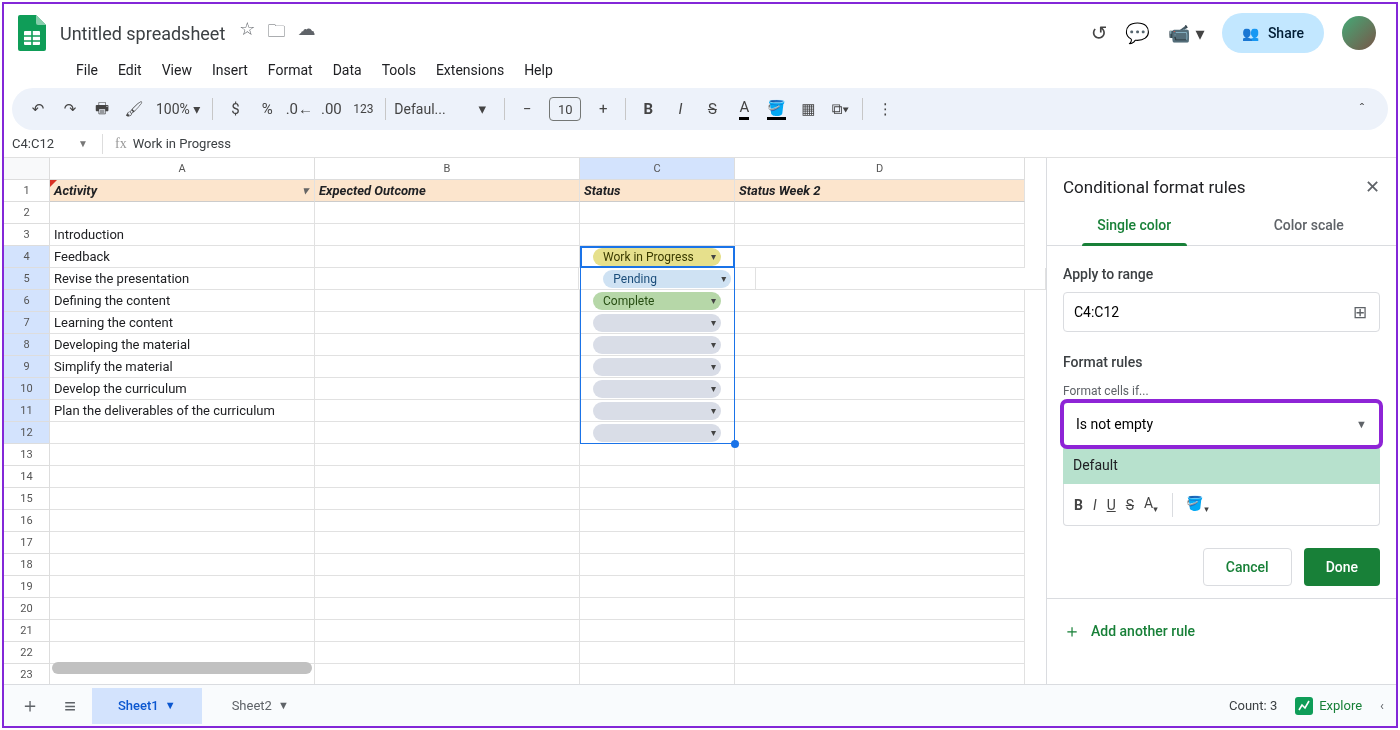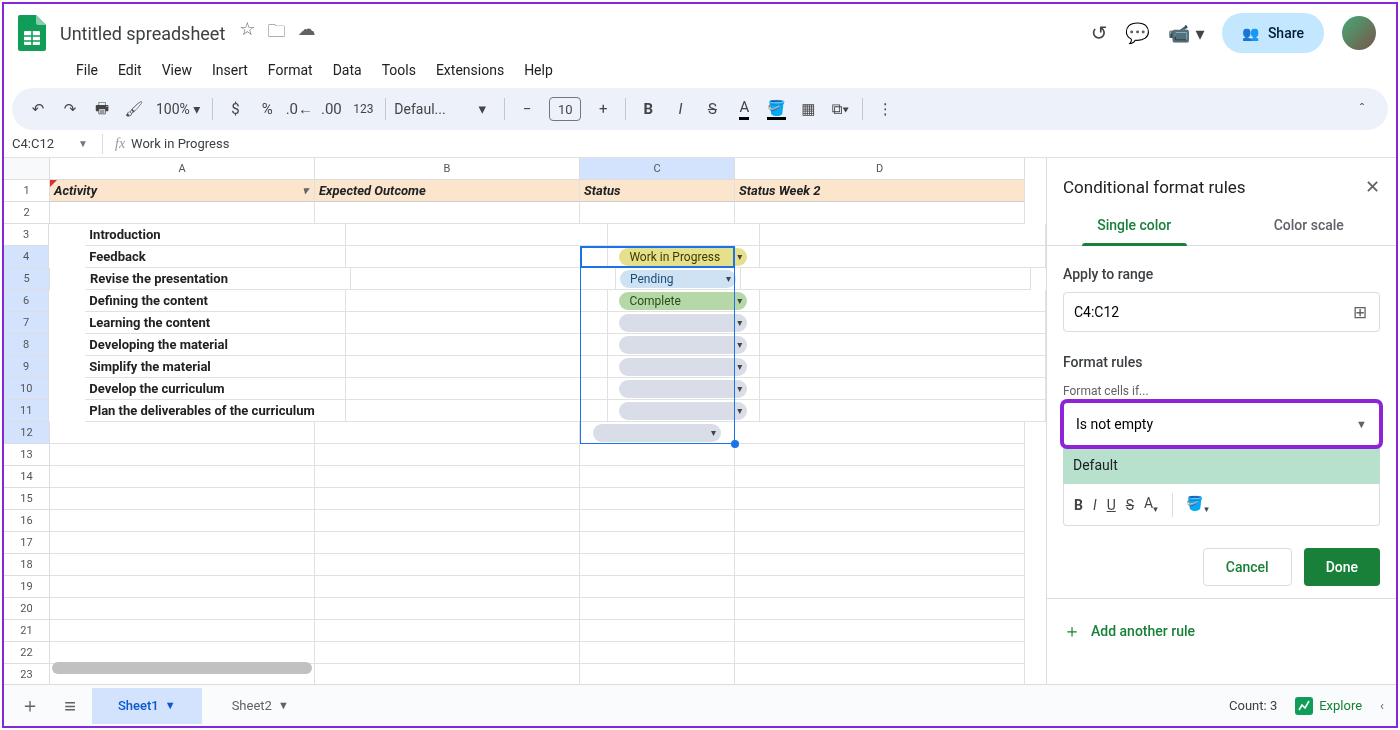--- a/index.html
+++ b/index.html
@@ -23,37 +23,37 @@
   .tb-btn { width:28px; height:28px; display:flex; align-items:center; justify-content:center; border-radius:4px; font-size:15px; cursor:pointer;}
   .tb-sep { width:1px; height:22px; background:#c7c7c7; margin:0 4px;}
   .zoom { font-size:14px; padding:0 4px; }
   .font-select { font-size:14px; width:70px; overflow:hidden; text-overflow:ellipsis; white-space:nowrap;}
   .fontsize-box { border:1px solid #747775; border-radius:4px; width:32px; height:24px; font-size:13px; display:flex; align-items:center; justify-content:center; margin:0 4px;}
   .toolbar-expand { margin-left:auto; }
   
   .fxrow { display:flex; align-items:center; height:28px; border-bottom:1px solid #e0e0e0; }
   .namebox { width:92px; padding:0 8px; font-size:13px; color:#3c4043; display:flex; align-items:center; justify-content:space-between;}
   .fx-sep { width:1px; height:20px; background:#ddd; margin:0 6px;}
-  .fx-icon { font-style:italic; color:#999; font-size:14px; padding:0 6px; font-family:serif;}
+  .fx-icon { color:#999; font-size:14px; padding:0 6px; font-family:serif;}
   .fx-input { font-size:13px; color:#3c4043; flex:1;}
   
   .main { flex:1; display:flex; overflow:hidden; }
   .sheet { flex:1; position:relative; overflow:hidden;}
   .colhead-row { display:flex; height:22px; font-size:11px; color:#555; background:#fff;}
   .corner { width:46px; border-right:1px solid #ddd; border-bottom:1px solid #ddd; background:#f8f9fa;}
   .colhead { border-right:1px solid #ddd; border-bottom:1px solid #ddd; display:flex; align-items:center; justify-content:center; background:#fff;}
   .colhead.sel { background:#d3e3fd; }
   .colA{width:265px;}.colB{width:265px;}.colC{width:155px;}.colD{width:290px;}
   .gridbody { position:absolute; top:22px; left:0; right:0; bottom:0;}
   .row { display:flex; height:22px; font-size:13px; color:#202124;}
   .rowhead { width:46px; border-right:1px solid #ddd; border-bottom:1px solid #ddd; display:flex; align-items:center; justify-content:center; font-size:11px; color:#555; background:#fff;}
   .rowhead.sel { background:#d3e3fd; }
   .cell { border-right:1px solid #e1e1e1; border-bottom:1px solid #e1e1e1; padding:0 4px; overflow:hidden; white-space:nowrap; display:flex; align-items:center;}
   .header-row .cell { background:#fce5cd; font-weight:bold; font-style:italic; border-bottom:1px solid #ccc;}
-  .bold { font-weight:bold;margin-left:36px; }
+  .bold { font-weight:normal; }
   .chip { border-radius:11px; height:18px; padding:0 20px 0 10px; font-size:12px; position:relative; display:inline-flex; align-items:center; min-width:100px;}
   .chip::after{content:"▾"; position:absolute; right:5px; font-size:10px; color:#444;}
   .chip.wip{background:#e6e08c; color:#3b3b00;}
   .chip.pending{background:#cfe2f3; color:#1a4d7a;}
   .chip.complete{background:#b6d7a8; color:#274e13;}
   .chip.empty{background:#d9dde7;}
   
   .selbox { position:absolute; border:1px solid #1a73e8; pointer-events:none;}
   .activebox { position:absolute; border:2px solid #1a73e8; pointer-events:none;}
   .selhandle { position:absolute; width:8px; height:8px; background:#1a73e8; border-radius:50%; }
@@ -228,21 +228,21 @@
             <div class="cell colB" style="width: 265px;"></div>
             <div class="cell colC" style="width: 155px; justify-content: center;">
               <span class="chip wip" style="width: 128px;">Work in Progress</span>
             </div>
             <div class="cell colD" style="width: 290px;"></div>
           </div>
           <div class="row">
             <div class="rowhead sel">5</div>
             <div class="cell colA bold" style="width: 265px;">Revise the presentation</div>
             <div class="cell colB" style="width: 265px;"></div>
-            <div class="cell colC" style="width: 125px; justify-content: center;">
+            <div class="cell colC" style="width: 177px; justify-content: center;">
               <span class="chip pending" style="width: 128px;">Pending</span>
             </div>
             <div class="cell colD" style="width: 290px;"></div>
           </div>
           <div class="row">
             <div class="rowhead sel">6</div>
             <div class="cell colA bold" style="width: 265px;">Defining the content</div>
             <div class="cell colB" style="width: 265px;"></div>
             <div class="cell colC" style="width: 155px; justify-content: center;">
               <span class="chip complete" style="width: 128px;">Complete</span>

